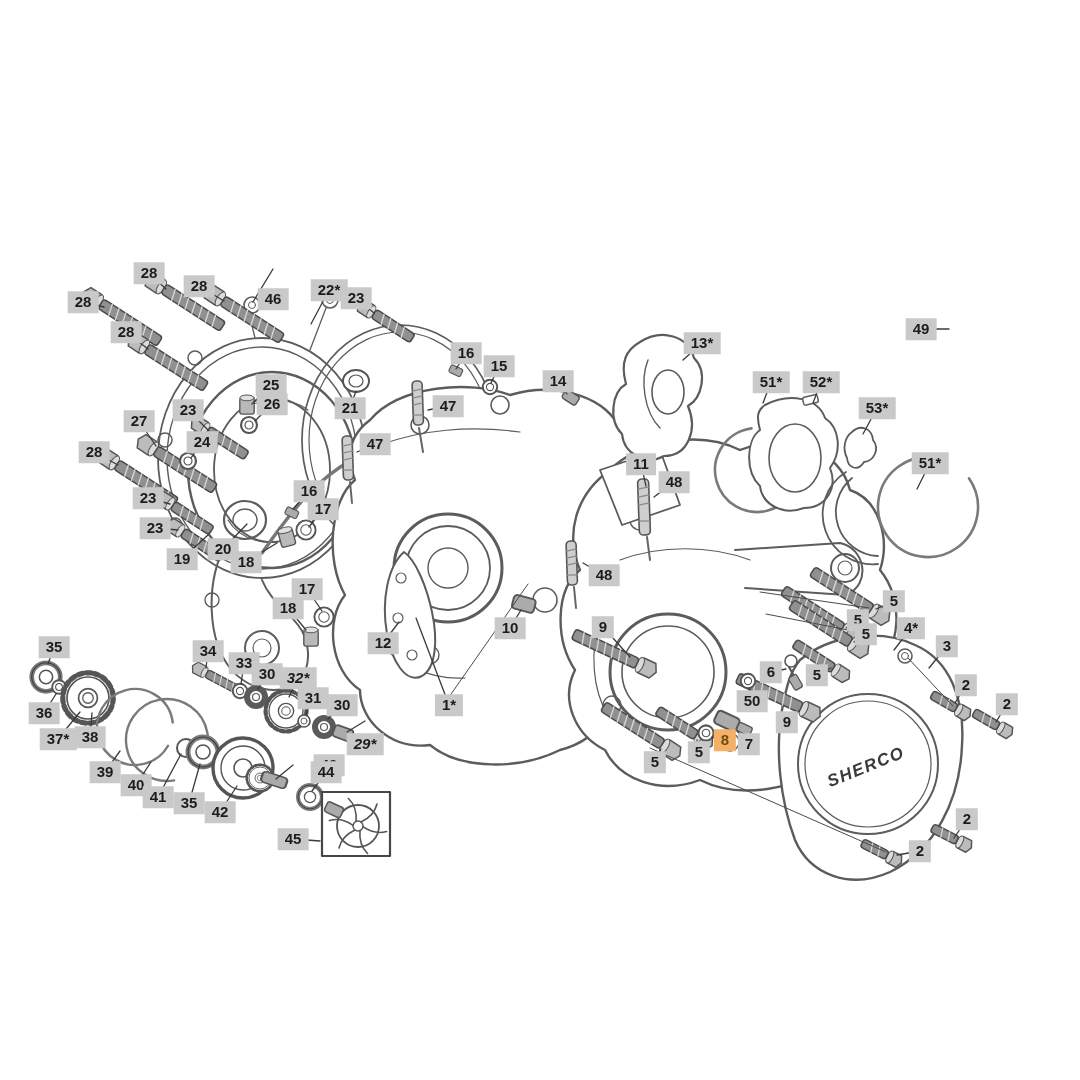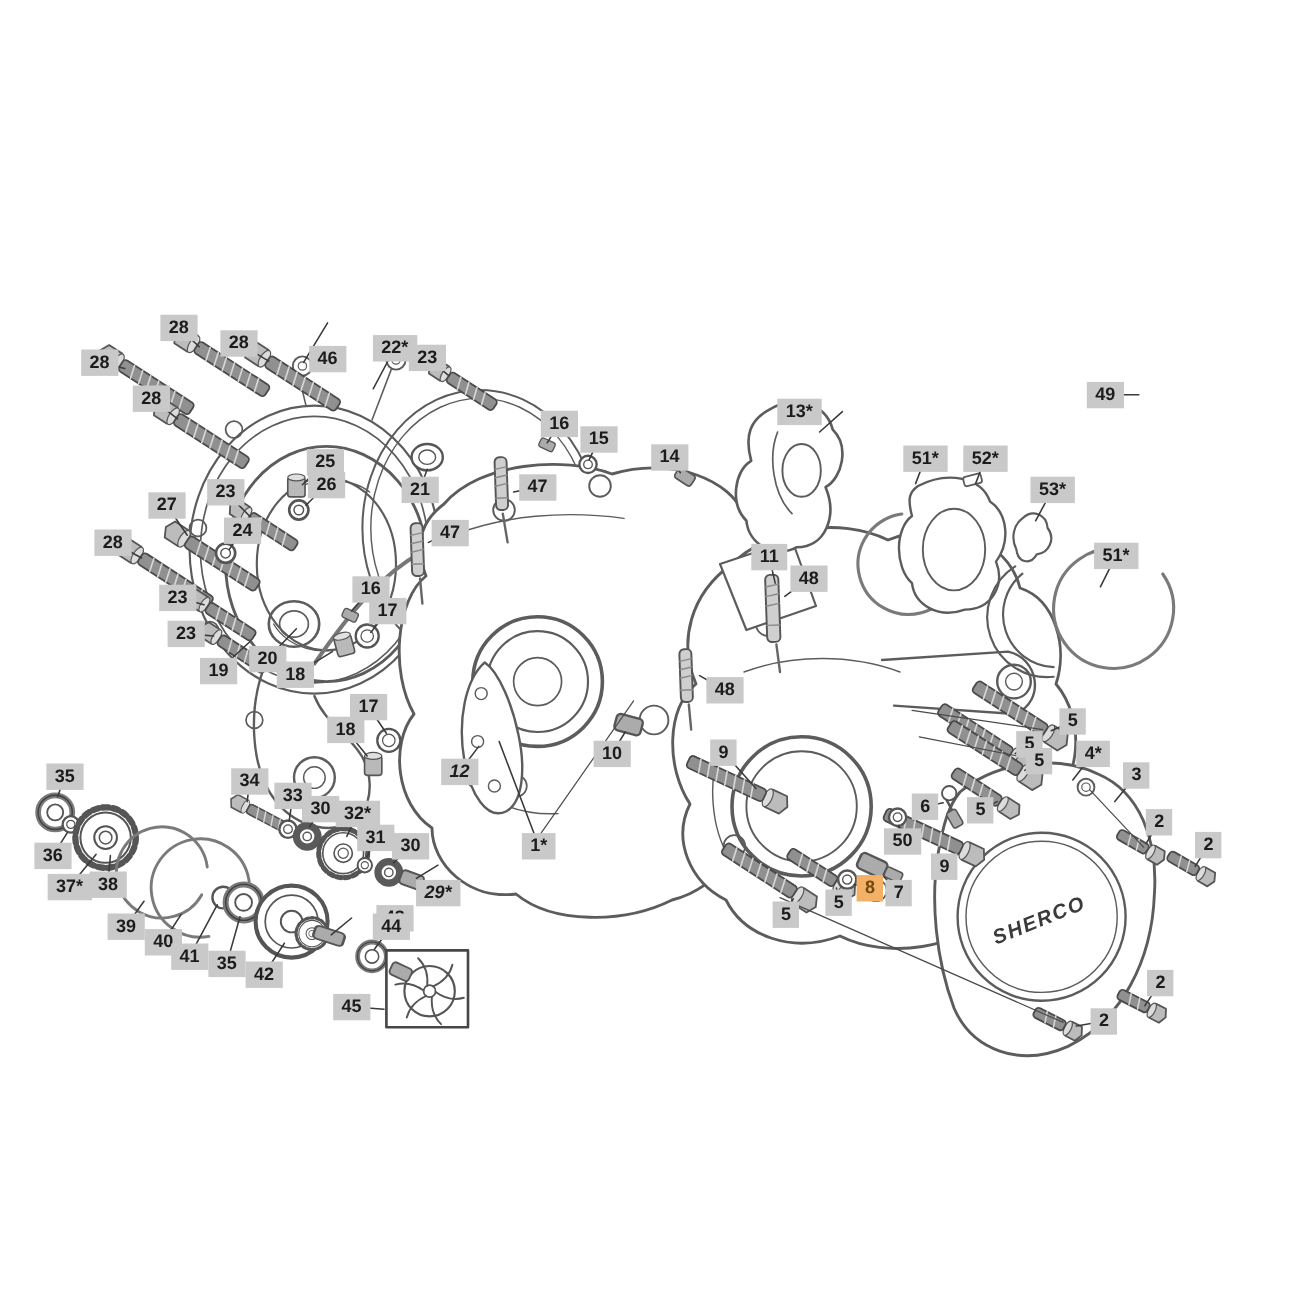--- a/index.html
+++ b/index.html
@@ -368,32 +368,32 @@
       <div class="plabel" style="left: 155px; top: 528px;">23</div>
       <div class="plabel" style="left: 182px; top: 559px;">19</div>
       <div class="plabel" style="left: 223px; top: 549px;">20</div>
       <div class="plabel" style="left: 246px; top: 562px;">18</div>
       <div class="plabel" style="left: 309px; top: 491px;">16</div>
       <div class="plabel" style="left: 323px; top: 509px;">17</div>
       <div class="plabel" style="left: 466px; top: 353px;">16</div>
       <div class="plabel" style="left: 499px; top: 366px;">15</div>
       <div class="plabel" style="left: 558px; top: 381px;">14</div>
       <div class="plabel" style="left: 448px; top: 406px;">47</div>
-      <div class="plabel" style="left: 666px; top: 343px;">13*</div>
+      <div class="plabel" style="left: 702px; top: 343px;">13*</div>
       <div class="plabel" style="left: 771px; top: 382px;">51*</div>
       <div class="plabel" style="left: 821px; top: 382px;">52*</div>
       <div class="plabel" style="left: 877px; top: 408px;">53*</div>
       <div class="plabel" style="left: 930px; top: 463px;">51*</div>
       <div class="plabel" style="left: 921px; top: 329px;">49</div>
       <div class="plabel" style="left: 641px; top: 464px;">11</div>
       <div class="plabel" style="left: 674px; top: 482px;">48</div>
       <div class="plabel" style="left: 604px; top: 575px;">48</div>
       <div class="plabel" style="left: 307px; top: 589px;">17</div>
       <div class="plabel" style="left: 288px; top: 608px;">18</div>
-      <div class="plabel" style="left: 383px; top: 643px; font-style: italic;">12</div>
+      <div class="plabel" style="left: 383px; top: 643px;">12</div>
       <div class="plabel" style="left: 510px; top: 628px;">10</div>
       <div class="plabel" style="left: 603px; top: 627px;">9</div>
       <div class="plabel" style="left: 449px; top: 705px;">1*</div>
       <div class="plabel" style="left: 894px; top: 601px;">5</div>
       <div class="plabel" style="left: 858px; top: 620px;">5</div>
       <div class="plabel" style="left: 866px; top: 634px;">5</div>
       <div class="plabel" style="left: 911px; top: 628px;">4*</div>
       <div class="plabel" style="left: 947px; top: 646px;">3</div>
       <div class="plabel" style="left: 771px; top: 672px;">6</div>
       <div class="plabel" style="left: 817px; top: 675px;">5</div>
@@ -407,21 +407,21 @@
       <div class="plabel" style="left: 699px; top: 752px;">5</div>
       <div class="plabel" style="left: 967px; top: 819px;">2</div>
       <div class="plabel" style="left: 920px; top: 851px;">2</div>
       <div class="plabel" style="left: 54px; top: 647px;">35</div>
       <div class="plabel" style="left: 44px; top: 713px;">36</div>
       <div class="plabel" style="left: 58px; top: 739px;">37*</div>
       <div class="plabel" style="left: 90px; top: 737px;">38</div>
       <div class="plabel" style="left: 208px; top: 651px;">34</div>
       <div class="plabel" style="left: 244px; top: 663px;">33</div>
       <div class="plabel" style="left: 267px; top: 674px;">30</div>
-      <div class="plabel" style="left: 298px; top: 678px;">32*</div>
+      <div class="plabel" style="left: 298px; top: 678px; font-style: italic;">32*</div>
       <div class="plabel" style="left: 313px; top: 698px;">31</div>
       <div class="plabel" style="left: 342px; top: 705px;">30</div>
       <div class="plabel" style="left: 365px; top: 744px; font-style: italic;">29*</div>
       <div class="plabel" style="left: 105px; top: 772px;">39</div>
       <div class="plabel" style="left: 136px; top: 785px;">40</div>
       <div class="plabel" style="left: 158px; top: 797px;">41</div>
       <div class="plabel" style="left: 189px; top: 803px;">35</div>
       <div class="plabel" style="left: 220px; top: 812px;">42</div>
       <div class="plabel" style="left: 293px; top: 765px; margin-left: 36px;">43</div>
       <div class="plabel" style="left: 326px; top: 772px;">44</div>

